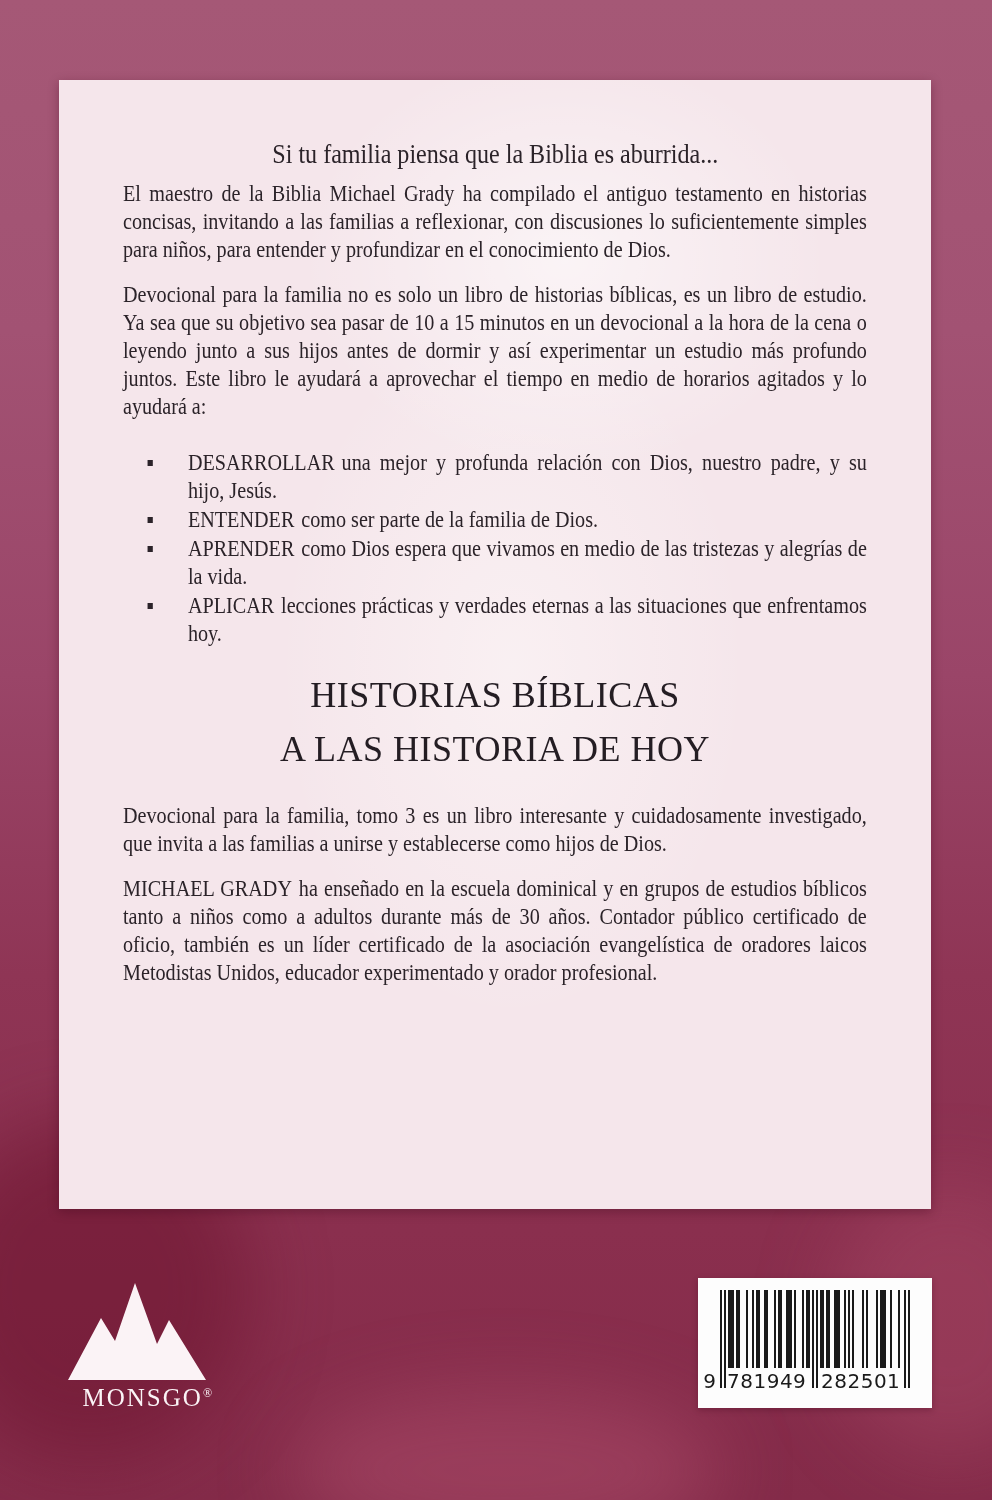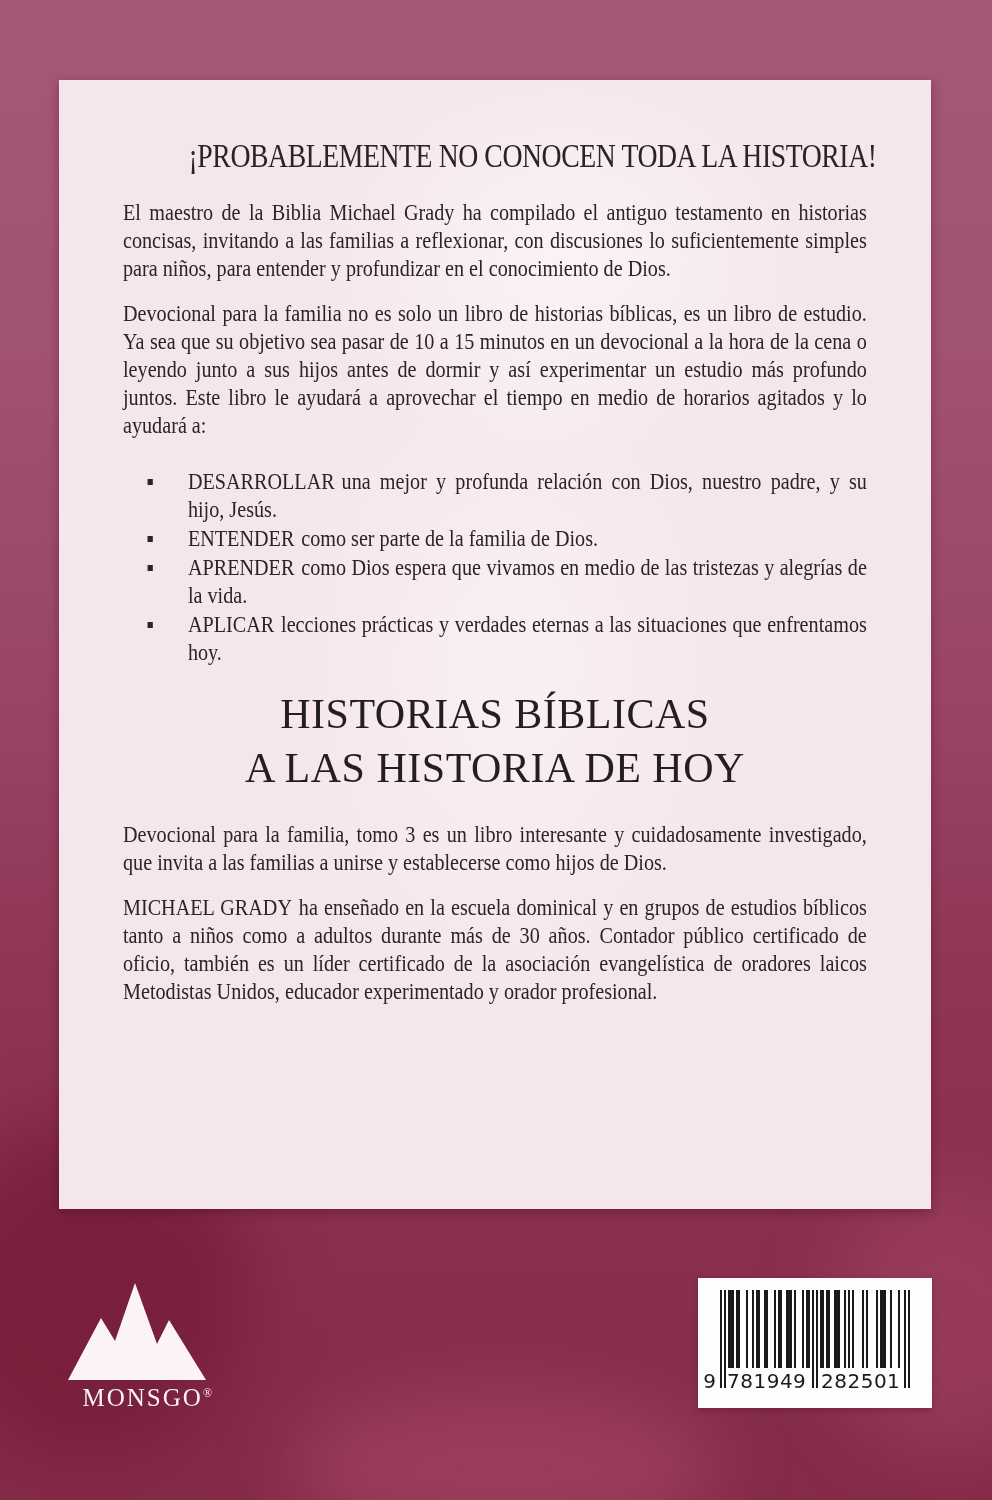--- a/index.html
+++ b/index.html
@@ -69,21 +69,21 @@
     position: absolute;
     left: -46px; top: 11px;
     width: 6px; height: 6px;
     background: #2b2329;
   }
 
   .heading {
     margin: 6px 0 26px 0;
     text-align: center;
     font-weight: normal;
-    font-size: 42px;
+    font-size: 36px;
     line-height: 54px;
     letter-spacing: 0.5px;
     color: #241d23;
   }
   .heading span { display: block; }
 
   .logo {
     position: absolute;
     left: 62px; top: 1280px;
     width: 150px;
@@ -123,24 +123,24 @@
 </style>
 </head>
 <body>
 
 <div class="bg-blob blob-dark-left"></div>
 <div class="bg-blob blob-light-mid"></div>
 <div class="bg-blob blob-light-right"></div>
 
 <div class="panel">
 
-
-  <div class="center-line shout-row">
-    <span class="squeeze shout-text">¡PROBABLEMENTE NO CONOCEN TODA LA HISTORIA!</span>
+  <div class="center-line tagline-row">
+    <span class="squeeze tagline-text">Si tu familia piensa que la Biblia es aburrida...</span>
   </div>
+
 
   <div class="squeeze-block">
 
     <p class="para">El maestro de la Biblia Michael Grady ha compilado el antiguo testamento en historias concisas, invitando a las familias a reflexionar, con discusiones lo suficientemente simples para niños, para entender y profundizar en el conocimiento de Dios.</p>
 
     <p class="para">Devocional para la familia no es solo un libro de historias bíblicas, es un libro de estudio. Ya sea que su objetivo sea pasar de 10 a 15 minutos en un devocional a la hora de la cena o leyendo junto a sus hijos antes de dormir y así experimentar un estudio más profundo juntos. Este libro le ayudará a aprovechar el tiempo en medio de horarios agitados y lo ayudará a:</p>
 
     <ul class="bullets">
       <li><span class="lead-caps">DESARROLLAR</span><span>una mejor y profunda relación con Dios, nuestro padre, y su hijo, Jesús.</span></li>
       <li><span class="lead-caps">ENTENDER</span><span>como ser parte de la familia de Dios.</span></li>

